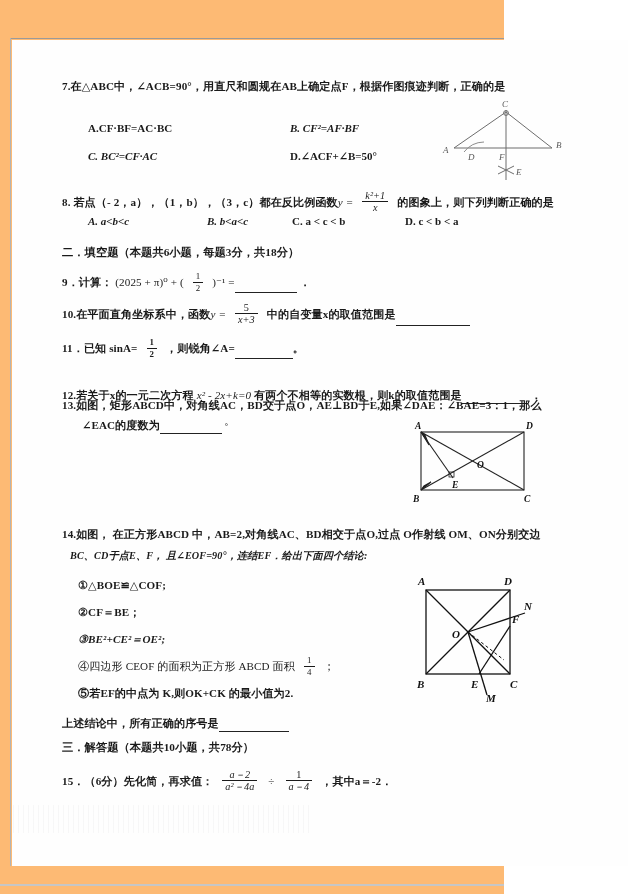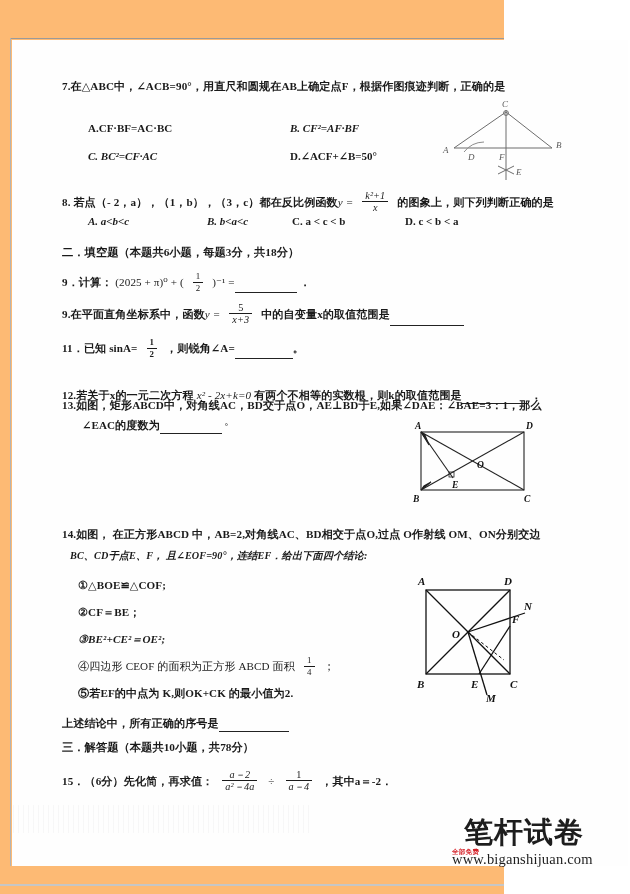--- a/index.html
+++ b/index.html
@@ -201,21 +201,21 @@
 
   <div class="sec" style="left:62px; top:245px;">二．填空题（本题共6小题，每题3分，共18分）</div>
 
   <div class="q" style="left:62px; top:272px;">
     <span>9．计算：</span>
     <span style="font-weight:normal;">(2025 + π)⁰ + (</span><span class="frac sm"><span class="num" style="font-weight:normal;">1</span><span class="den" style="font-weight:normal;">2</span></span><span style="font-weight:normal;">)⁻¹ =</span><span class="blank" style="width:62px; height:12px;"></span>
     <span>．</span>
   </div>
 
   <div class="q" style="left:62px; top:302px;">
-    <span>9.在平面直角坐标系中，函数</span><span class="ital" style="font-weight:normal;">y =</span><span class="frac"><span class="num" style="font-weight:normal;">5</span><span class="den ital" style="font-weight:normal;">x+3</span></span><span>中的自变量x的取值范围是</span><span class="blank" style="width:74px; height:12px;"></span>
+    <span>10.在平面直角坐标系中，函数</span><span class="ital" style="font-weight:normal;">y =</span><span class="frac"><span class="num" style="font-weight:normal;">5</span><span class="den ital" style="font-weight:normal;">x+3</span></span><span>中的自变量x的取值范围是</span><span class="blank" style="width:74px; height:12px;"></span>
   </div>
 
   <div class="q" style="left:62px; top:338px;">
     <span>11．已知 sinA=</span><span class="frac sm"><span class="num">1</span><span class="den">2</span></span><span>，则锐角∠A=</span><span class="blank" style="width:58px; height:12px;"></span><span>。</span>
   </div>
 
   <div class="q" style="left:62px; top:387px;">
     <span>12.若关于x的一元二次方程</span>
     <span class="ital" style="font-weight:normal;">x² - 2x+k=0</span>
     <span>有两个不相等的实数根，则k的取值范围是</span><span class="blank" style="width:66px; height:12px;"></span>
@@ -293,20 +293,15 @@
       </g>
     </svg>
   </div>
 
   <div class="sec" style="left:62px; top:740px;">三．解答题（本题共10小题，共78分）</div>
 
   <div class="q" style="left:62px; top:769px;">
     <span>15．（6分）先化简，再求值：</span><span class="frac"><span class="num ital" style="font-weight:normal;">a－2</span><span class="den ital" style="font-weight:normal;">a²－4a</span></span><span style="font-weight:normal; padding:0 2px;">÷</span><span class="frac"><span class="num" style="font-weight:normal;">1</span><span class="den ital" style="font-weight:normal;">a－4</span></span><span>，其中a＝-2．</span>
   </div>
 
-  <div class="wm">
-    <div class="wm-cn">笔杆试卷</div>
-    <div class="wm-free">全部免费</div>
-    <div class="wm-url">www.biganshijuan.com</div>
-  </div>
 
   <div class="edge-bottom"></div>
 </div>
 
 </body></html>

